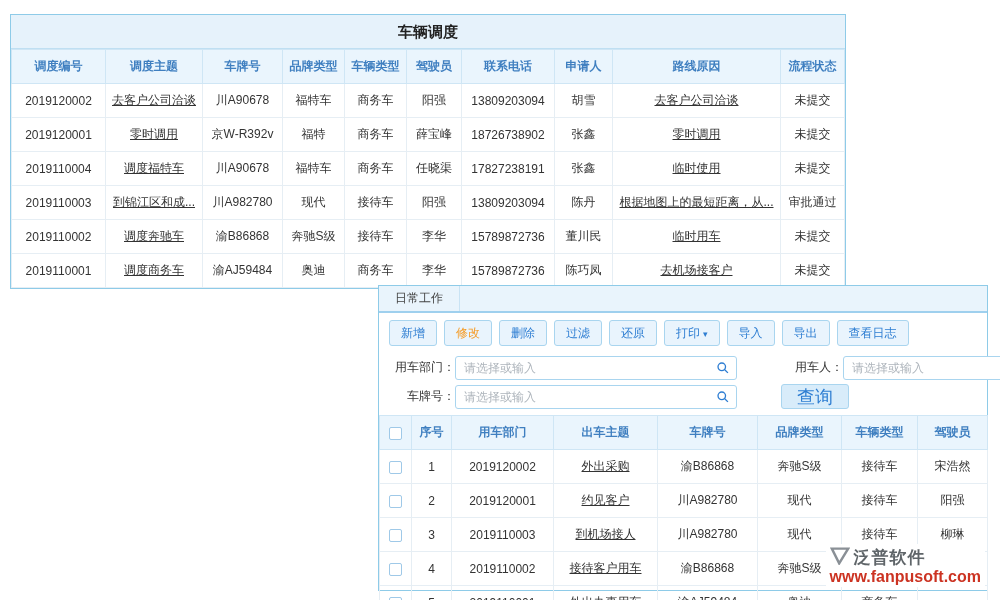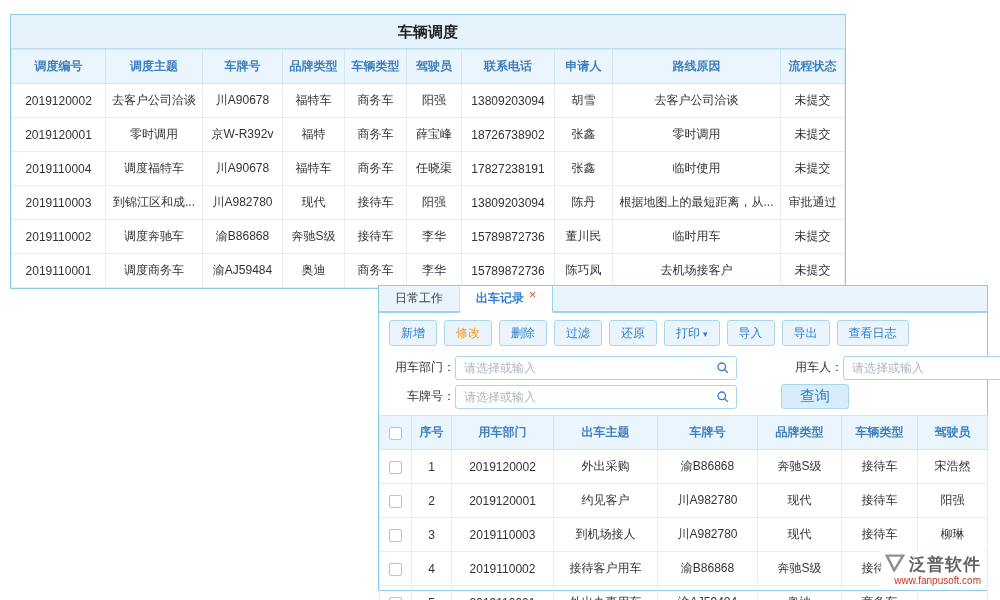--- a/index.html
+++ b/index.html
@@ -8,21 +8,21 @@
 
   
   .dispatch-panel { position:absolute; left:10px; top:14px; width:836px; border:1px solid #8ecbe8; background:#fff; }
   .dispatch-title { height:34px; line-height:34px; background:#e6f2fb; border-bottom:1px solid #bfdff2;
                     text-align:center; font-size:15px; font-weight:bold; color:#222; }
   table.grid { width:100%; border-collapse:collapse; table-layout:fixed; font-size:12px; }
   table.grid th { background:#eaf5fd; color:#3f7fc0; font-weight:bold; border:1px solid #cfe6f5; padding:8px 4px;
                   white-space:nowrap; overflow:hidden; }
   table.grid td { border:1px solid #e6eef4; padding:8px 4px; text-align:center; color:#333;
                   white-space:nowrap; overflow:hidden; text-overflow:ellipsis; }
-  td.left { text-align:left; padding-left:8px; }
+  td.left { text-align:left; padding-left:8px;text-decoration:underline; }
   .blue { color:#2d7dd2; }
   .orange { color:#f59a23; }
 
   
   .record-panel { position:absolute; left:378px; top:285px; width:610px; height:306px;
                   border:1px solid #8ecbe8; background:#fff; }
   .tabbar { height:27px; background:#e9f4fc; display:flex; align-items:stretch; border-bottom:2px solid #9fd0ee; }
   .tab { display:flex; align-items:center; padding:0 16px; font-size:12px; color:#444;
          border-right:1px solid #c9e3f4; cursor:pointer; position:relative; }
   .tab.active { background:#fff; color:#2d7dd2; font-weight:bold; margin-bottom:-2px; border-bottom:2px solid #fff;
@@ -39,35 +39,35 @@
   .f-label { width:64px; text-align:right; flex:none; }
   .f-label2 { margin-left:54px; width:52px; text-align:right; flex:none; }
   .input-wrap { position:relative; flex:none; }
   .text-input { height:24px; border:1px solid #a9d5ef; border-radius:3px; padding:0 26px 0 8px;
                 font-size:12px; color:#333; outline:none; }
   .text-input::placeholder { color:#aeb5bc; }
   .w-wide { width:282px; }
   .w-narrow { width:164px; padding-right:8px; }
   .search-icon { position:absolute; right:7px; top:5px; cursor:pointer; }
   .query-btn { margin-left:44px; width:68px; height:25px; background:#d8ecfa; border:1px solid #a9d5ef;
-               border-radius:3px; color:#2d7dd2; font-size:15px; cursor:pointer; }
+               border-radius:3px; color:#2d7dd2; font-size:18px; cursor:pointer; }
 
   table.record { width:100%; border-collapse:collapse; table-layout:fixed; font-size:12px; margin-top:4px; }
   table.record th { background:#eaf5fd; color:#3f7fc0; font-weight:bold; border:1px solid #cfe6f5; padding:8px 2px;
                     white-space:nowrap; overflow:hidden; }
   table.record td { border:1px solid #e6eef4; padding:8px 2px; text-align:center; color:#333;
                     white-space:nowrap; overflow:hidden; text-overflow:ellipsis; }
   .checkbox { display:inline-block; width:13px; height:13px; border:1px solid #9fc9e8; border-radius:2px;
               background:#fff; vertical-align:middle; cursor:pointer; }
 
   
   .watermark { position:absolute; right:2px; bottom:3px; background:#fff; padding:2px 4px 1px 4px; z-index:5; }
   .wm-top { display:flex; align-items:center; gap:4px; }
   .wm-name { font-size:17px; font-weight:bold; color:#5f6569; font-family:"Liberation Serif", serif; letter-spacing:1px; }
-  .wm-url { font-size:10px; color:#cc3322; text-align:right; margin-top:-1px; }
+  .wm-url { font-size:16px; color:#cc3322; text-align:right; margin-top:-1px;font-weight:bold; }
 </style>
 </head>
 <body>
 
 <div class="dispatch-panel">
   <div class="dispatch-title">车辆调度</div>
   <table class="grid">
     <colgroup>
       <col style="width:94px">
         <col style="width:97px">
@@ -177,24 +177,20 @@
     </tbody>
   </table>
 </div>
 
 <div class="record-panel">
 
   <div class="tabbar">
     <div class="tab">
       <span>日常工作</span>
     </div>
-    <div class="tab active">
-      <span>出车记录</span>
-      <span class="tab-close">×</span>
-    </div>
   </div>
 
   <div class="toolbar">
     <button class="btn">新增</button>
     <button class="btn btn-modify">修改</button>
     <button class="btn">删除</button>
     <button class="btn">过滤</button>
     <button class="btn">还原</button>
     <button class="btn"><span>打印</span><span class="caret">▾</span></button>
     <button class="btn">导入</button>

